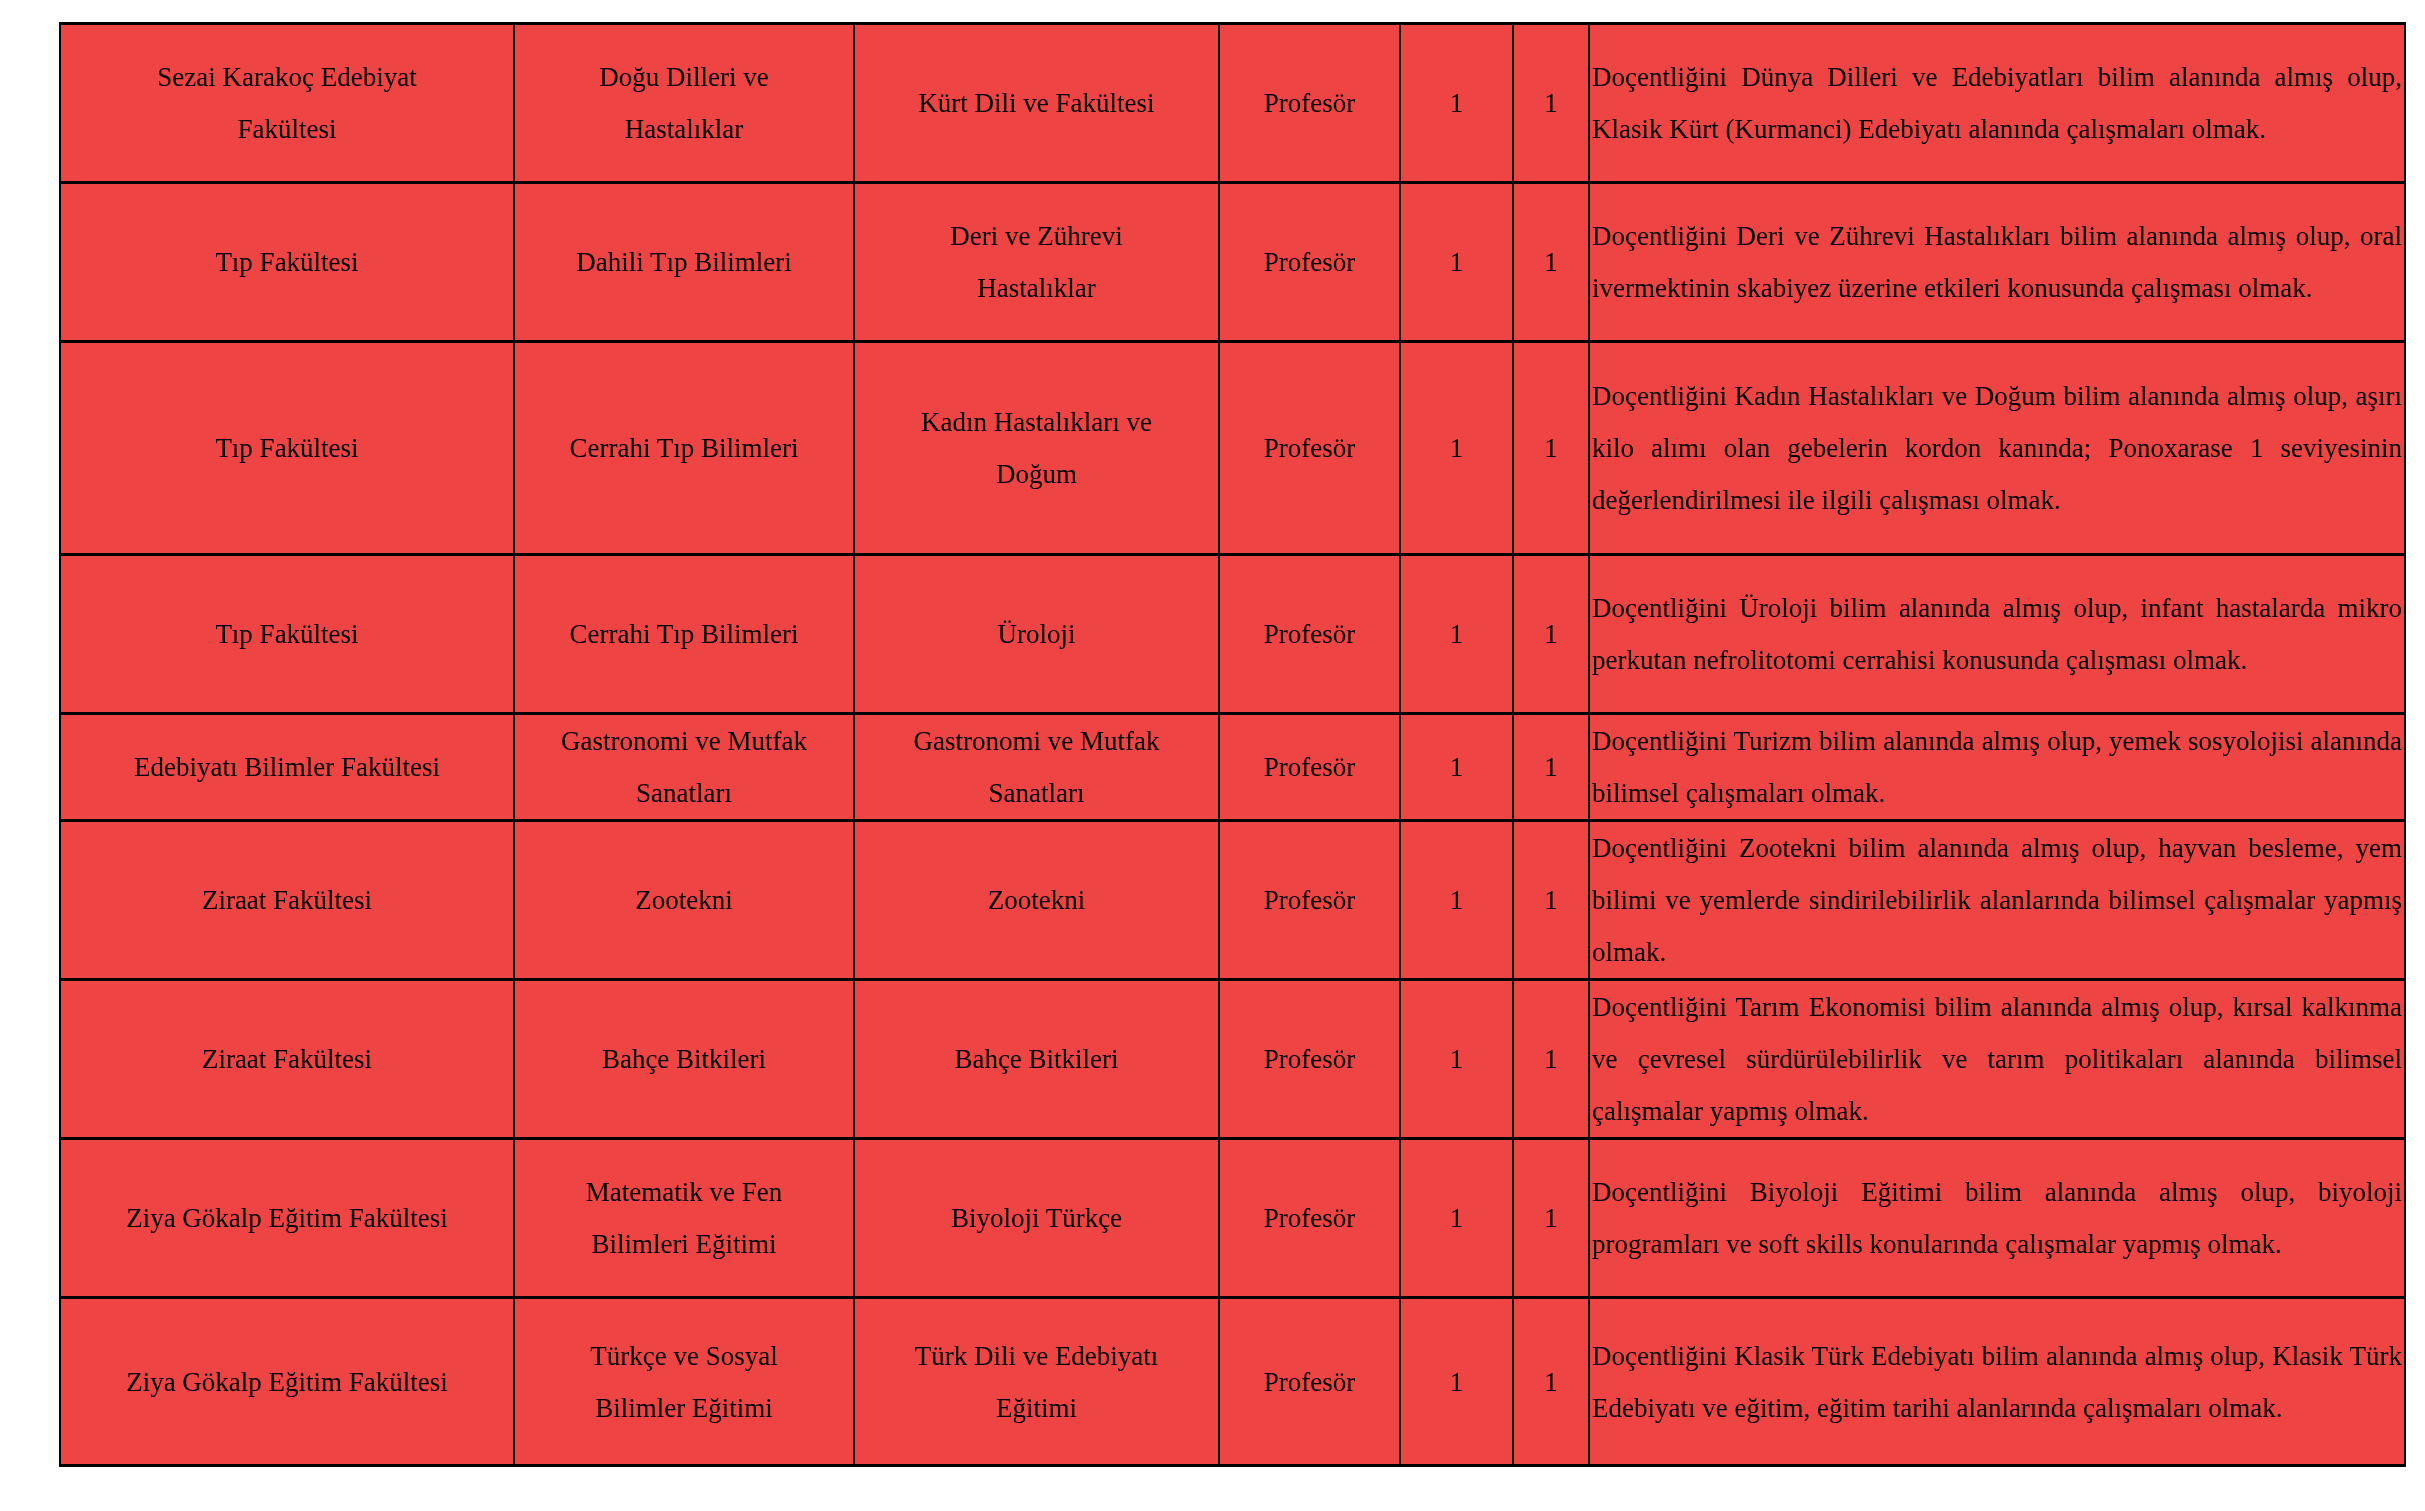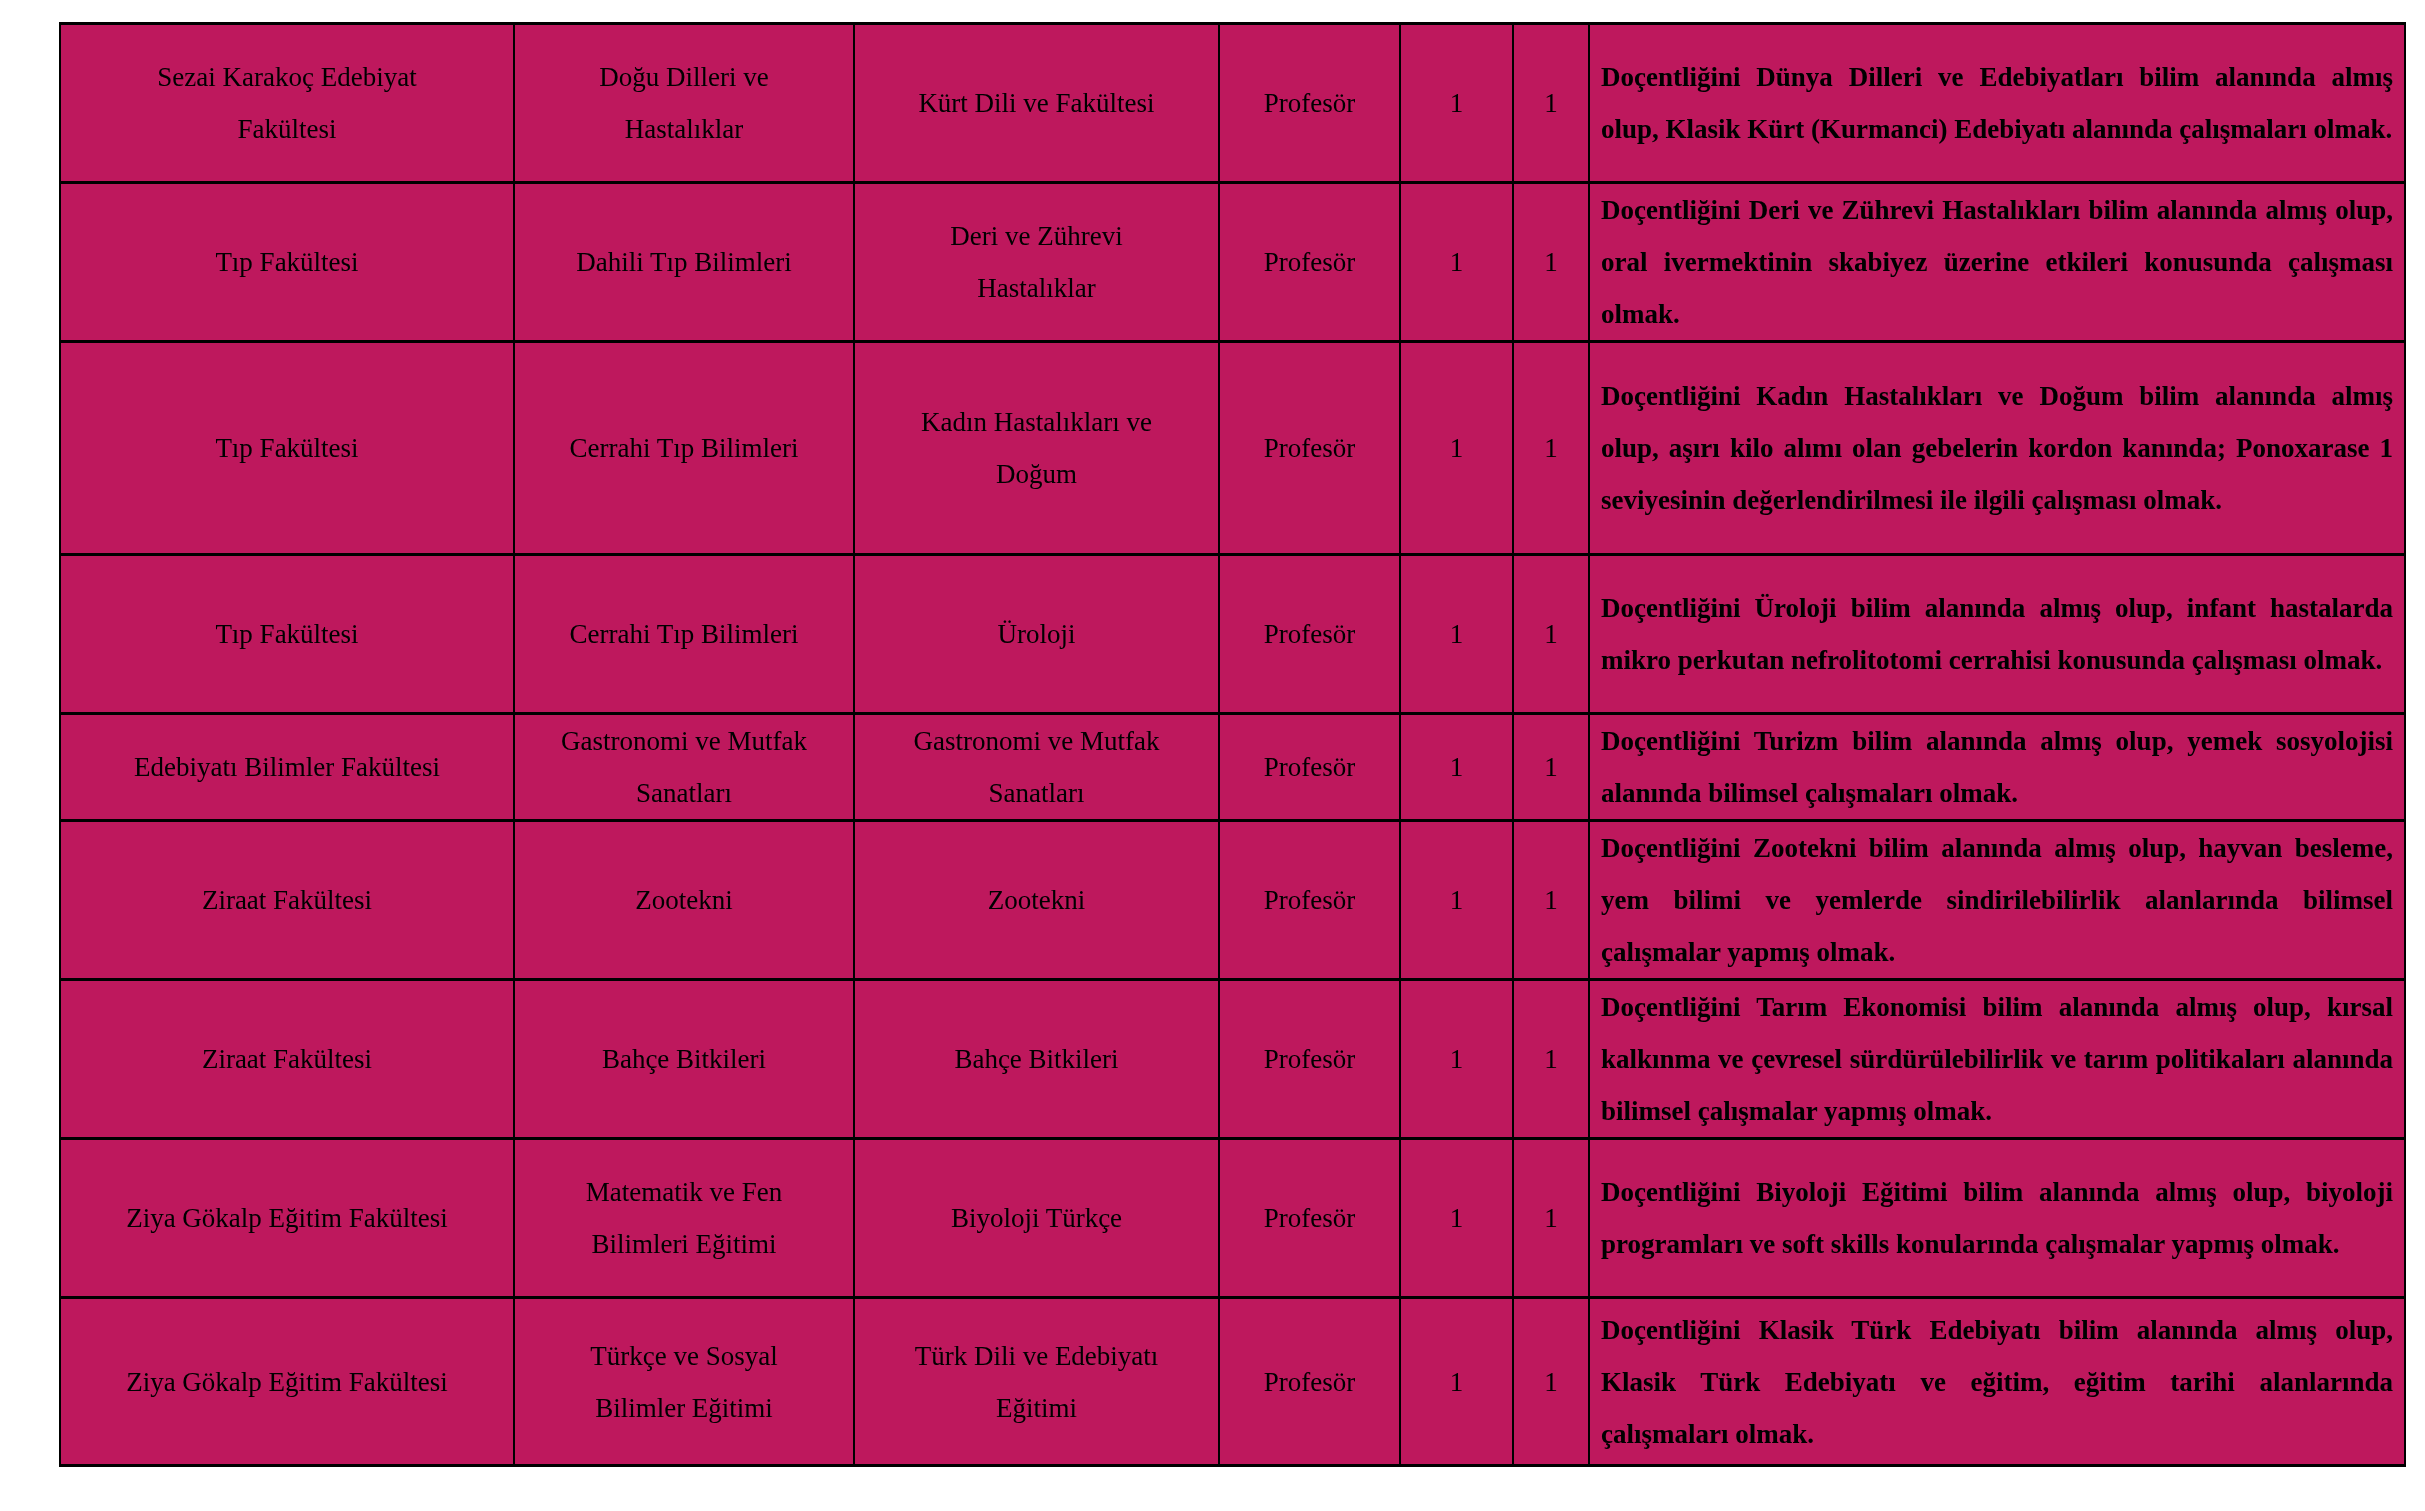--- a/index.html
+++ b/index.html
@@ -16,42 +16,41 @@
   }
   .sheet {
     position: absolute;
     left: 59px;
     top: 22px;
   }
   table.announce {
     border-collapse: collapse;
     table-layout: fixed;
     width: 2346px;
-    background: #be185d;
+    background: #ef4444;
   }
   table.announce td {
     border: 2.4px solid #000000;
     border-top-width: 3.9px;
     border-bottom-width: 3.9px;
     font-size: 27px;
     line-height: 52px;
     text-align: center;
     vertical-align: middle;
     padding: 0 7.9px;
     overflow: hidden;
     color: #000000;
   }
   table.announce td.pre {
     white-space: pre-line;
   }
   table.announce td.desc {
     text-align: justify;
     text-justify: inter-word;
-    padding: 0 11px;
-    font-weight: bold;
+    padding: 0 2px;
   }
   tr.h202 { height: 159px; }
   tr.h270 { height: 213px; }
   tr.h136 { height: 107px; }
   tr.h214 { height: 168px; }
 </style>
 </head>
 <body>
 
 <div class="sheet">

